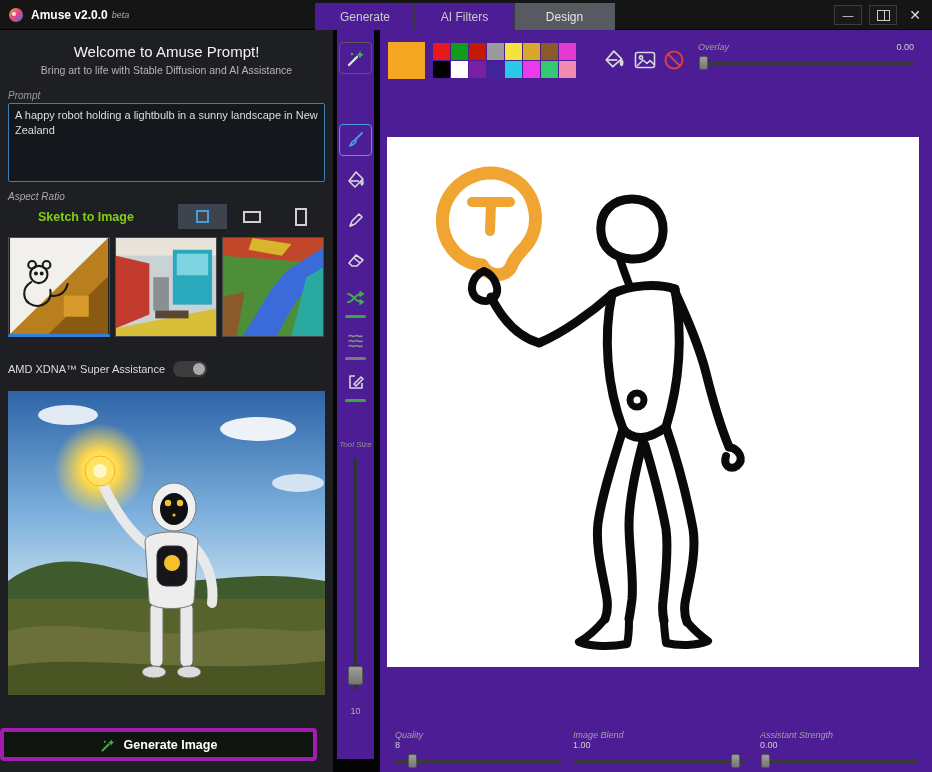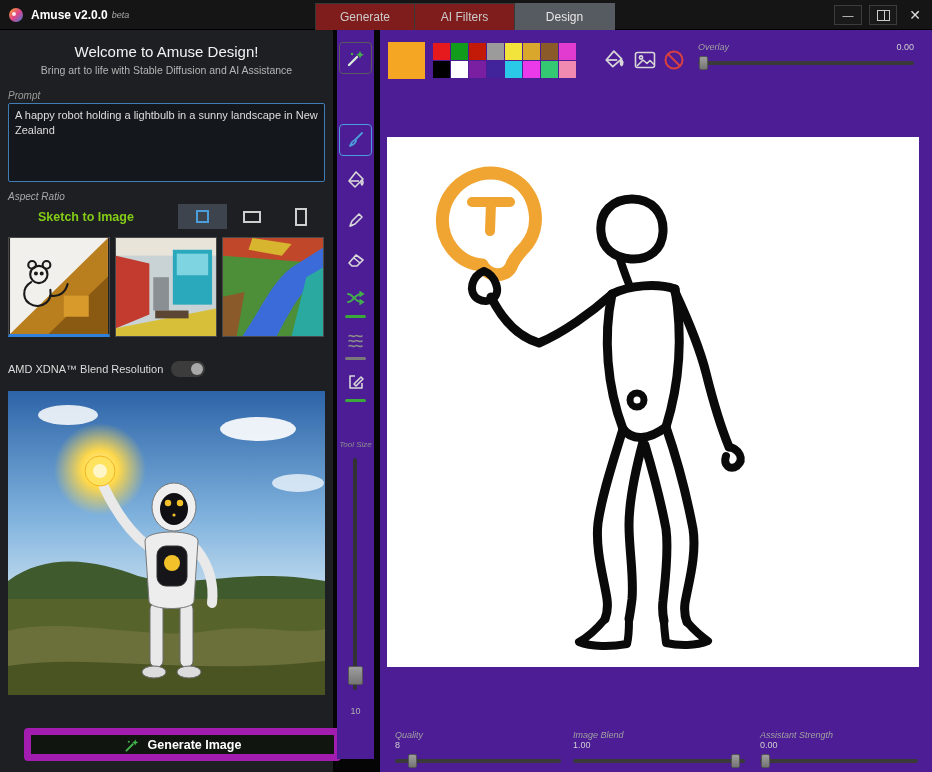--- a/index.html
+++ b/index.html
@@ -8,21 +8,21 @@
          font-family:"Liberation Sans","DejaVu Sans",sans-serif; color:#ddd; overflow:hidden; }
 
   
   .titlebar { position:absolute; left:0; top:0; width:932px; height:30px; background:#151515;
               display:flex; align-items:center; z-index:10; border-bottom:1px solid #000; }
   .app-logo { margin-left:8px; width:16px; height:16px; }
   .app-title { margin-left:7px; font-size:12px; font-weight:bold; color:#fff; }
   .beta { font-size:9px; font-style:italic; color:#aaa; margin-left:4px; }
   .tabs { position:absolute; left:315px; top:3px; display:flex; height:27px; }
   .tab { width:100px; display:flex; align-items:center; justify-content:center; font-size:12px;
-         color:#ccc; background:#7f1d1d; border:1px solid #383838; border-bottom:none; cursor:default; }
+         color:#ccc; background:#4c1d95; border:1px solid #383838; border-bottom:none; cursor:default; }
   .tab + .tab { border-left:none; }
   .tab.active { background:#565b61; color:#e5e5e5; border-color:#565b61; }
   .win-controls { position:absolute; right:6px; top:5px; display:flex; gap:7px; align-items:center; }
   .win-btn { width:28px; height:20px; display:flex; align-items:center; justify-content:center;
              color:#ddd; font-size:11px; border:1px solid #3c3c3c; background:#191919; }
   .win-btn.close { border:none; background:transparent; font-size:14px; width:22px; }
 
   
   .left-panel { position:absolute; left:0; top:30px; width:333px; height:742px; background:#1d1f22; }
   .welcome-title { text-align:center; margin-top:13px; font-size:15px; color:#f2f2f2; }
@@ -44,22 +44,22 @@
   .thumbs { display:flex; gap:5px; margin:8px 8px 0; }
   .thumb { width:102px; height:100px; border:1px solid #4a4a4a; overflow:hidden; position:relative; background:#222; }
   .thumb.selected { border-bottom:3px solid #2f80d8; }
   .thumb svg { display:block; width:100%; height:100%; }
   .sr-row { display:flex; align-items:center; margin:24px 8px 0; gap:8px; }
   .sr-label { font-size:11px; color:#dcdcdc; }
   .toggle { width:34px; height:16px; border-radius:9px; background:#3c3c3c; position:relative; }
   .toggle .knob { position:absolute; right:2px; top:2px; width:12px; height:12px; border-radius:50%; background:#a9a9a9; }
   .preview { margin:14px 8px 0; width:317px; height:304px; overflow:hidden; background:#203040; }
   .preview svg { display:block; }
-  .generate-btn { position:absolute; left:24px; bottom:11px; width:317px; height:33px;
-                  border:7px solid #a21caf; border-radius:4px; background:#101510;
+  .generate-btn { position:absolute; left:0; bottom:11px; width:317px; height:33px;
+                  border:4px solid #a21caf; border-radius:4px; background:#101510;
                   display:flex; align-items:center; justify-content:center; gap:8px;
                   color:#fff; font-weight:bold; font-size:12.5px; cursor:default; }
 
   
   .tool-panel { position:absolute; left:337px; top:30px; width:37px; height:729px; background:#4c1d95; }
   .tool-btn { position:absolute; left:2px; width:33px; height:32px; display:flex;
               align-items:center; justify-content:center; border-radius:4px; }
   .tool-btn.bordered { border:1px solid #5a5a5a; }
   .tool-btn.active { border:1px solid #4a9eda; }
   .tool-underline { position:absolute; left:8px; width:21px; height:3px; border-radius:2px; }
@@ -126,21 +126,21 @@
         <line x1="7.5" y1="0.5" x2="7.5" y2="10.5" stroke="#ccc"></line>
       </svg>
     </div>
     <div class="win-btn close">
       <span>✕</span>
     </div>
   </div>
 </div>
 
 <div class="left-panel">
-  <div class="welcome-title">Welcome to Amuse Design!</div>
+  <div class="welcome-title">Welcome to Amuse Prompt!</div>
   <div class="welcome-sub">Bring art to life with Stable Diffusion and AI Assistance</div>
 
   <div class="prompt-label">Prompt</div>
   <textarea class="prompt-input" style="">A happy robot holding a lightbulb in a sunny landscape in New Zealand</textarea>
 
   <div class="ar-label">Aspect Ratio</div>
 
   <div class="sketch-row">
     <div class="section-label">Sketch to Image</div>
     <div class="ar-buttons">
@@ -192,21 +192,21 @@
         <polygon points="0,0 102,0 102,26 0,18" fill="#c1472a"></polygon>
         <polygon points="30,0 70,6 60,18 26,12" fill="#d8b52e"></polygon>
         <path d="M102,10 L70,30 C50,45 40,70 20,100 L55,100 C70,72 80,52 102,36 Z" fill="#3a6bd8"></path>
         <polygon points="85,40 102,30 102,100 70,100" fill="#2aa9a0"></polygon>
         <polygon points="0,60 22,55 14,100 0,100" fill="#8a5a2a"></polygon>
       </svg>
     </div>
   </div>
 
   <div class="sr-row">
-    <div class="sr-label">AMD XDNA™ Blend Resolution</div>
+    <div class="sr-label">AMD XDNA™ Super Assistance</div>
     <div class="toggle">
       <div class="knob"></div>
     </div>
   </div>
 
   <div class="preview">
     <svg viewBox="0 0 317 304">
       <defs>
         <linearGradient id="sky" x1="0" y1="0" x2="0" y2="1">
           <stop offset="0" stop-color="#2d64a8"></stop>

